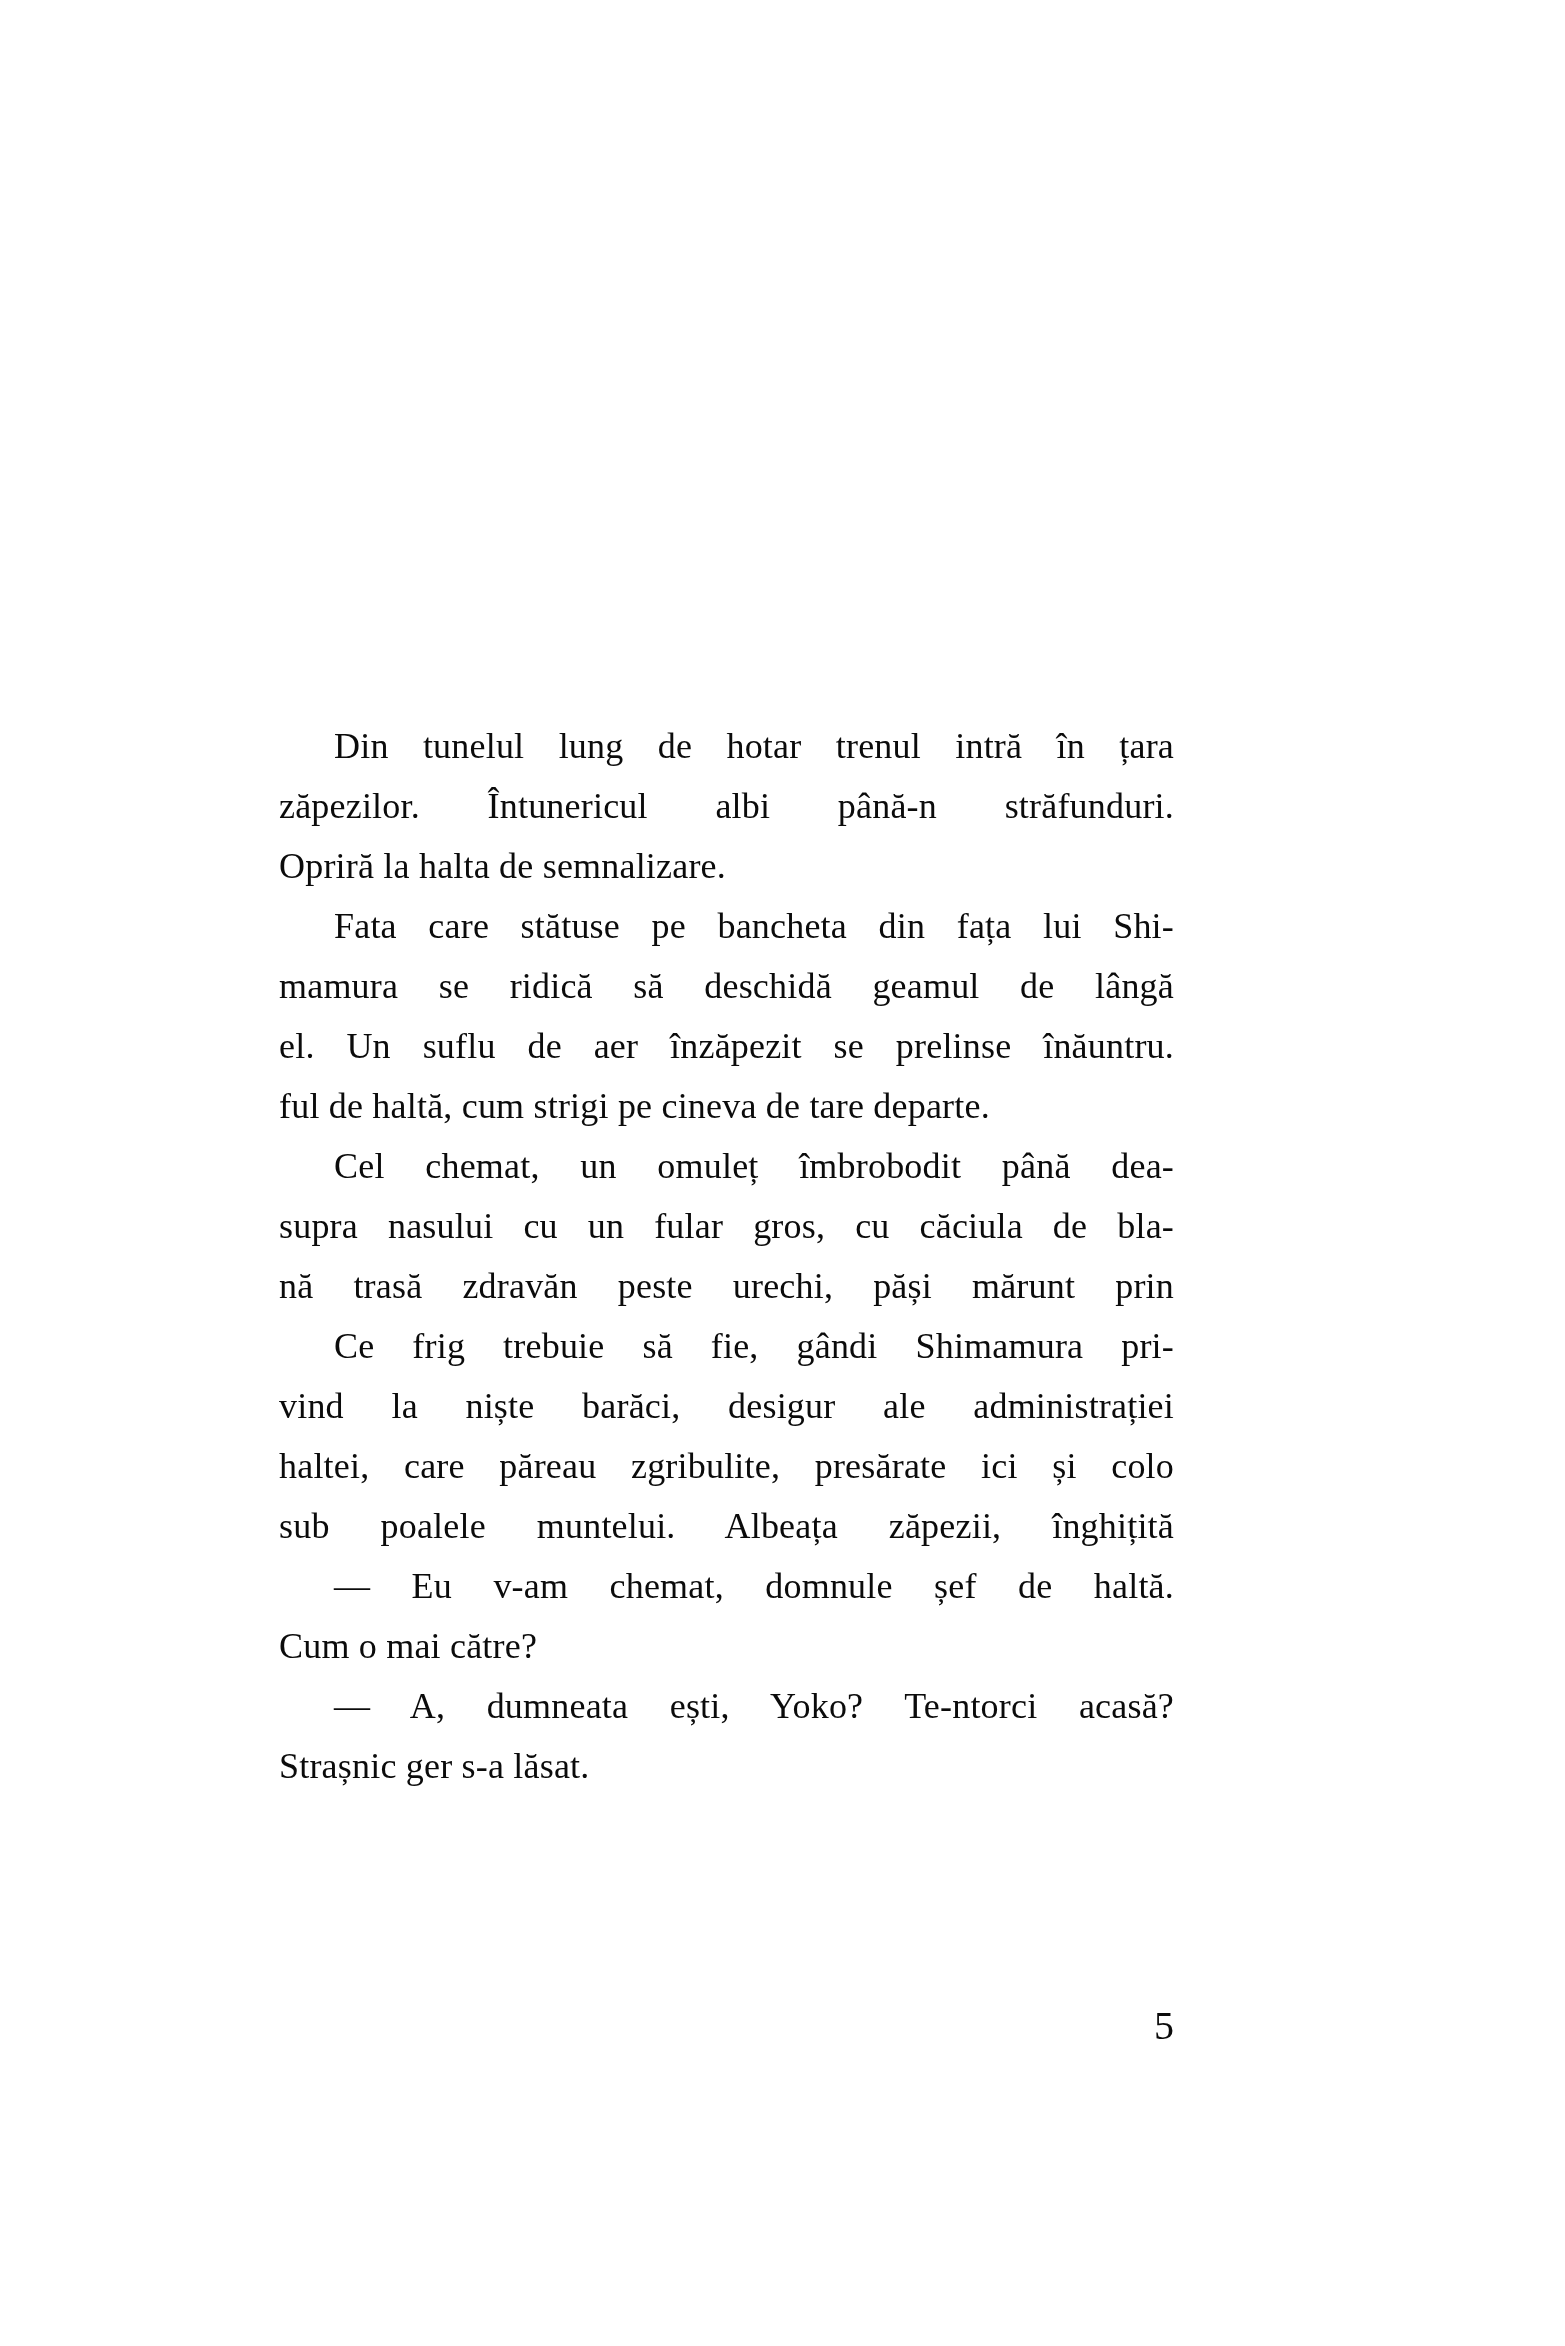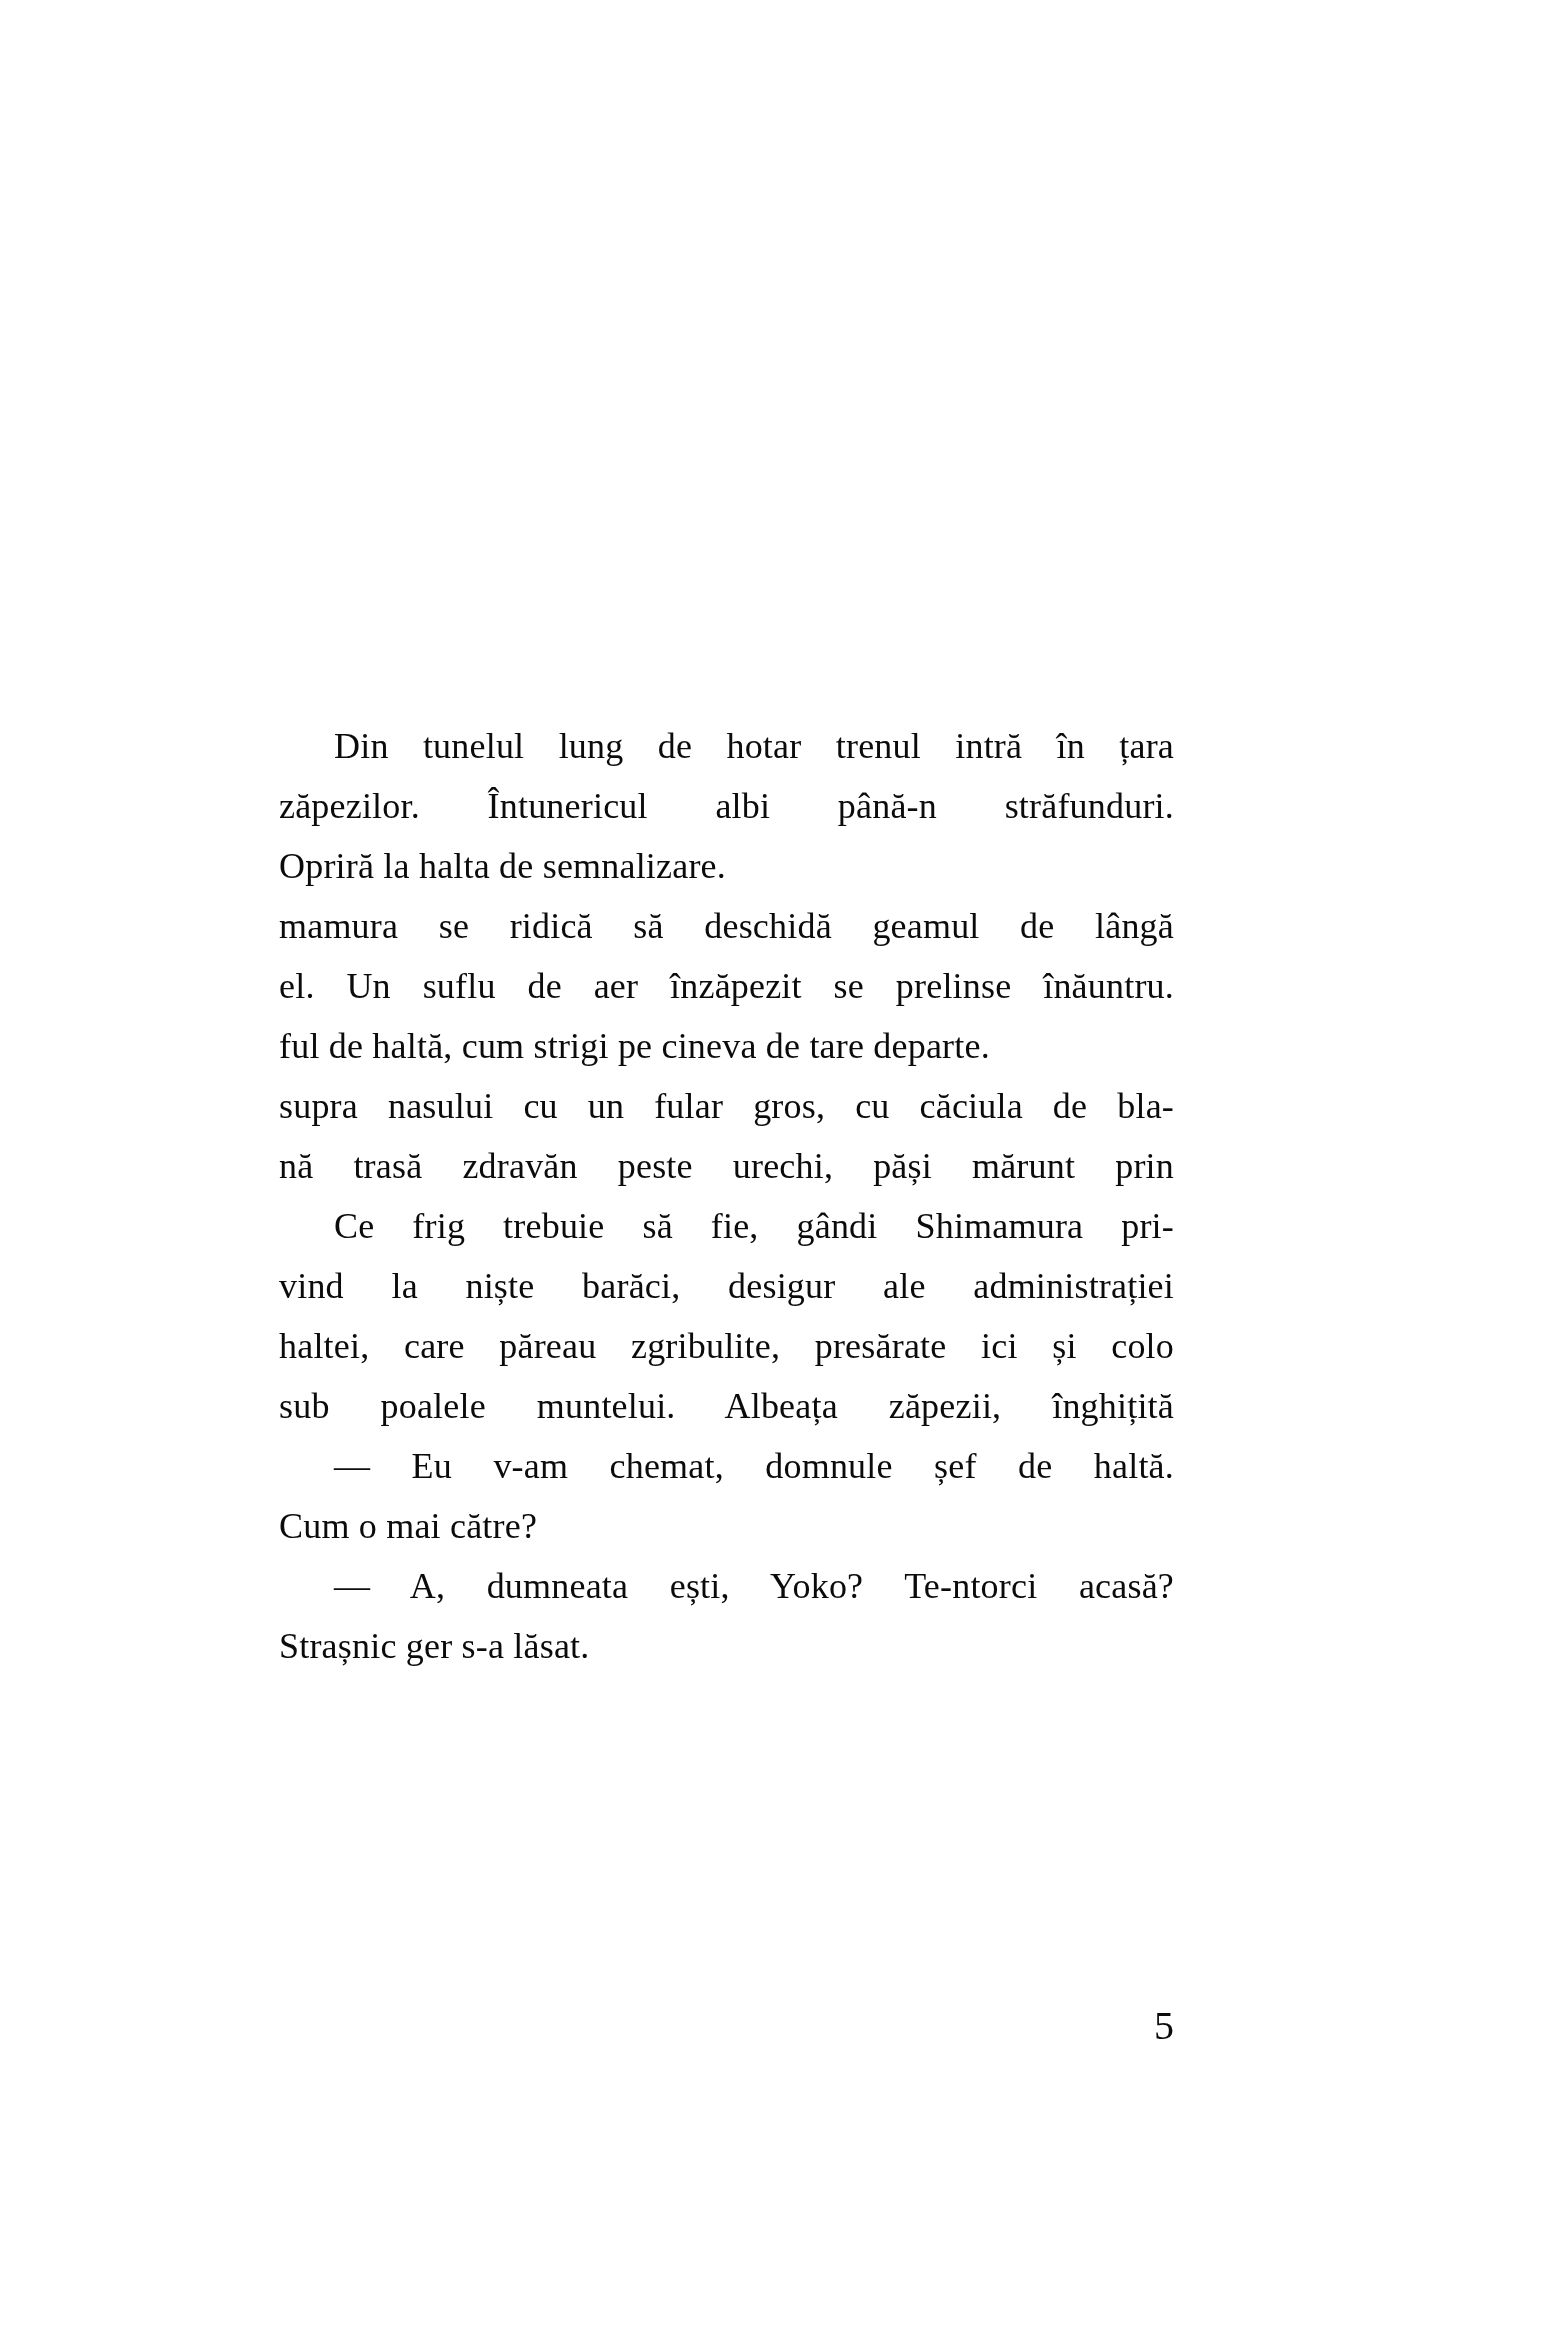--- a/index.html
+++ b/index.html
@@ -56,26 +56,28 @@
 
   <div class="text-block">
 
     <div class="para">
       <span class="line first">Din tunelul lung de hotar trenul intră în țara</span>
       <span class="line">zăpezilor. Întunericul albi până-n străfunduri.</span>
       <span class="line plast">Opriră la halta de semnalizare.</span>
     </div>
 
     <div class="para">
+      <span class="line first">Fata care stătuse pe bancheta din fața lui Shi-</span>
       <span class="line">mamura se ridică să deschidă geamul de lângă</span>
       <span class="line">el. Un suflu de aer înzăpezit se prelinse înăuntru.</span>
       <span class="line plast">ful de haltă, cum strigi pe cineva de tare departe.</span>
     </div>
 
     <div class="para">
+      <span class="line first">Cel chemat, un omuleț îmbrobodit până dea-</span>
       <span class="line">supra nasului cu un fular gros, cu căciula de bla-</span>
       <span class="line">nă trasă zdravăn peste urechi, păși mărunt prin</span>
     </div>
 
     <div class="para">
       <span class="line first">Ce frig trebuie să fie, gândi Shimamura pri-</span>
       <span class="line">vind la niște barăci, desigur ale administrației</span>
       <span class="line">haltei, care păreau zgribulite, presărate ici și colo</span>
       <span class="line">sub poalele muntelui. Albeața zăpezii, înghițită</span>
     </div>

